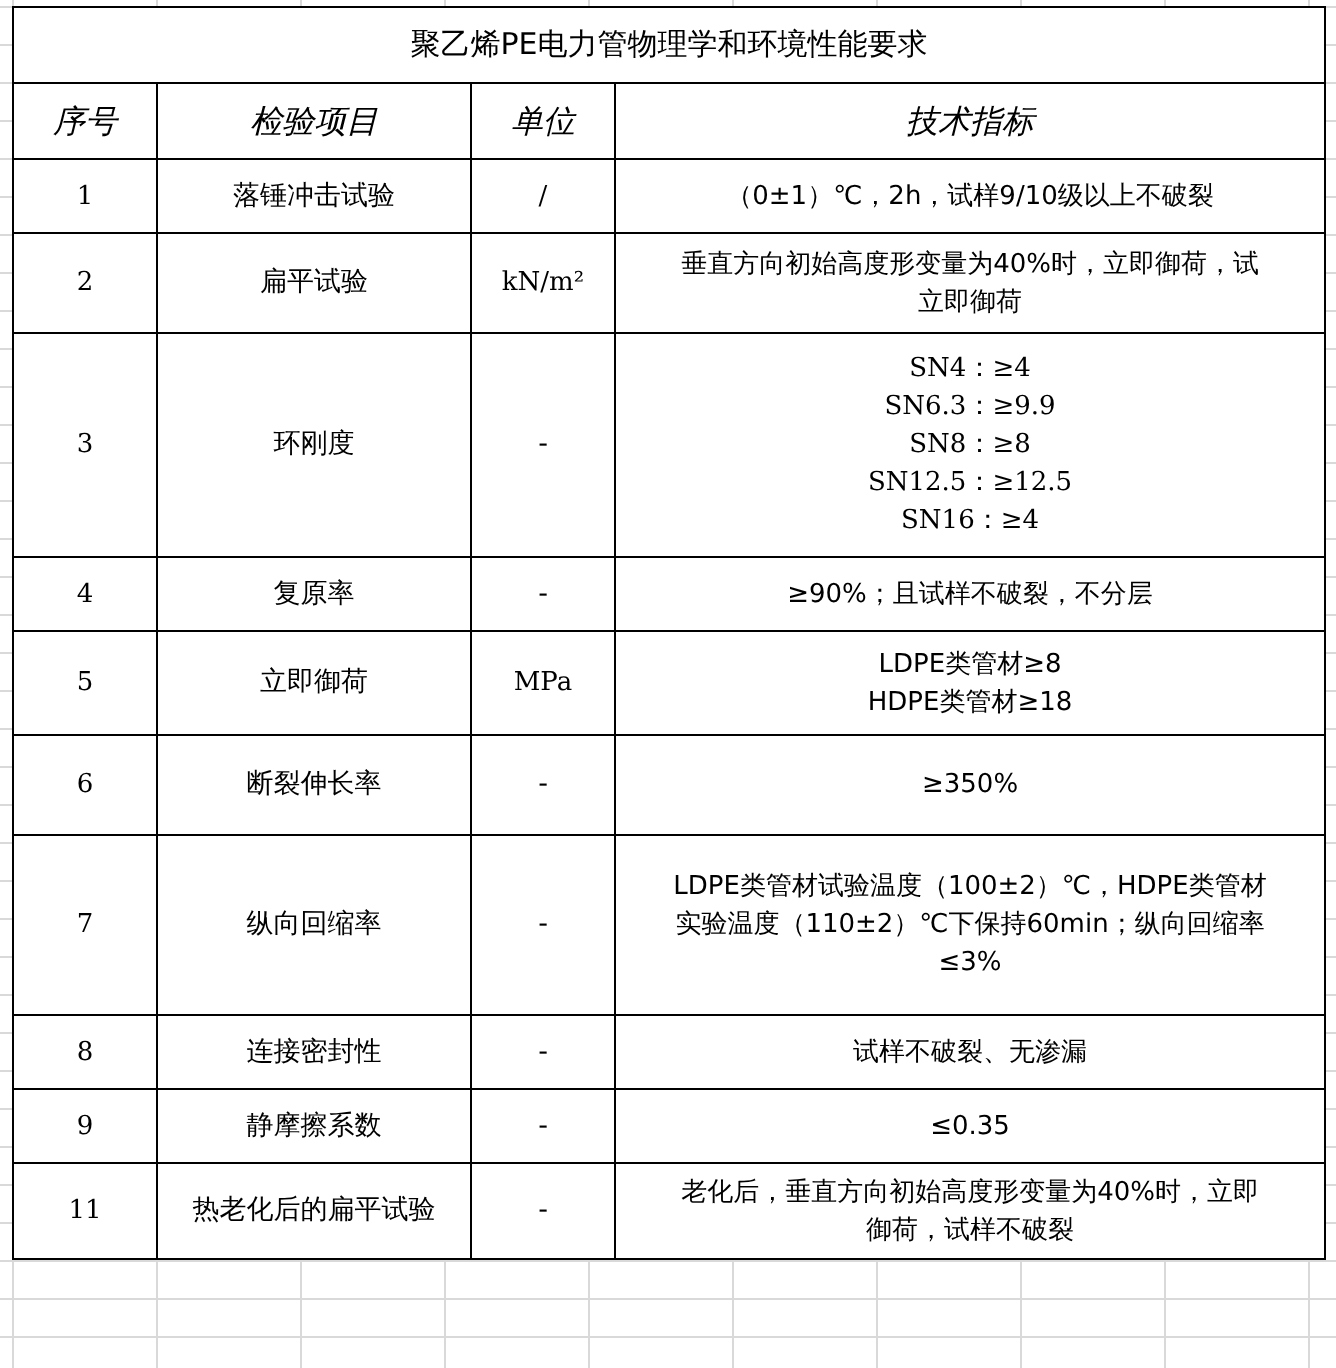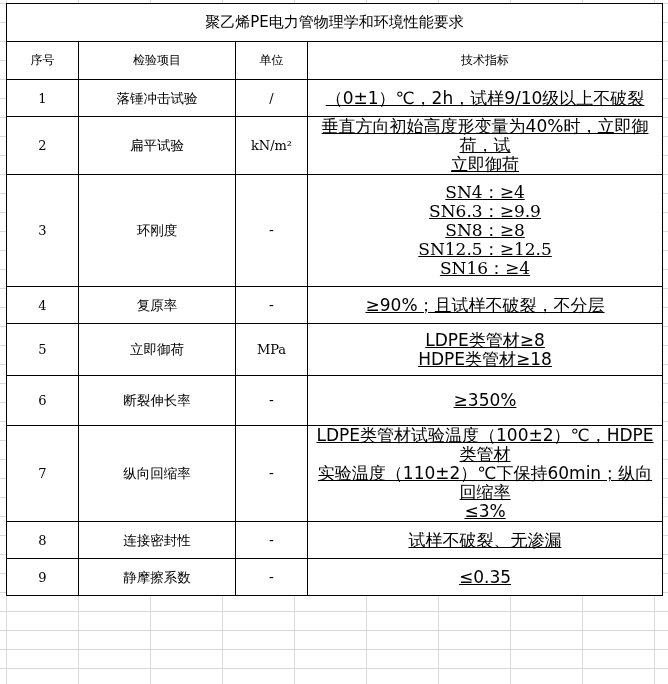--- a/index.html
+++ b/index.html
@@ -37,36 +37,36 @@
       vertical-align: middle;
       padding: 0 4px;
       font-weight: normal;
       line-height: 19px;
       overflow: hidden;
     }
     .title-cell {
       height: 37px;
       font-size: 15px;
     }
-    .header-cell { height: 37px; font-size: 12px; }
+    .header-cell { height: 37px; font-size: 16px; font-style: italic; }
     .num { font-family: "DejaVu Serif", "Liberation Serif", serif; font-size: 13px; }
     .mono-ish { font-family: "DejaVu Serif", "Liberation Serif", serif; font-size: 13px; }
     .spec-line { display: block; }
     .r1 { height: 37px; }
     .r2 { height: 50px; }
     .r3 { height: 112px; }
     .r4 { height: 37px; }
     .r5 { height: 52px; }
     .r6 { height: 50px; }
     .r7 { height: 90px; }
     .r8 { height: 37px; }
     .r9 { height: 37px; }
     .r10 { height: 37px; }
     .r11 { height: 48px; }
-    .spec { font-size: 17px; text-decoration: underline; }
+    .spec { font-size: 13px; }
   </style>
 </head>
 <body>
 
 <table class="sheet">
   <colgroup>
     <col style="width:72px">
     <col style="width:157px">
     <col style="width:72px">
     <col style="width:355px">
@@ -165,14 +165,23 @@
   <tr class="r9">
     <td class="num">9</td>
     <td>静摩擦系数</td>
     <td>-</td>
     <td class="spec">
       <span class="spec-line">≤0.35</span>
     </td>
   </tr>
 
 
+  <tr class="r11">
+    <td class="num">11</td>
+    <td>热老化后的扁平试验</td>
+    <td>-</td>
+    <td class="spec">
+      <span class="spec-line">老化后，垂直方向初始高度形变量为40%时，立即</span>
+      <span class="spec-line">御荷，试样不破裂</span>
+    </td>
+  </tr>
 </tbody>
   </table>
 
 </body></html>

